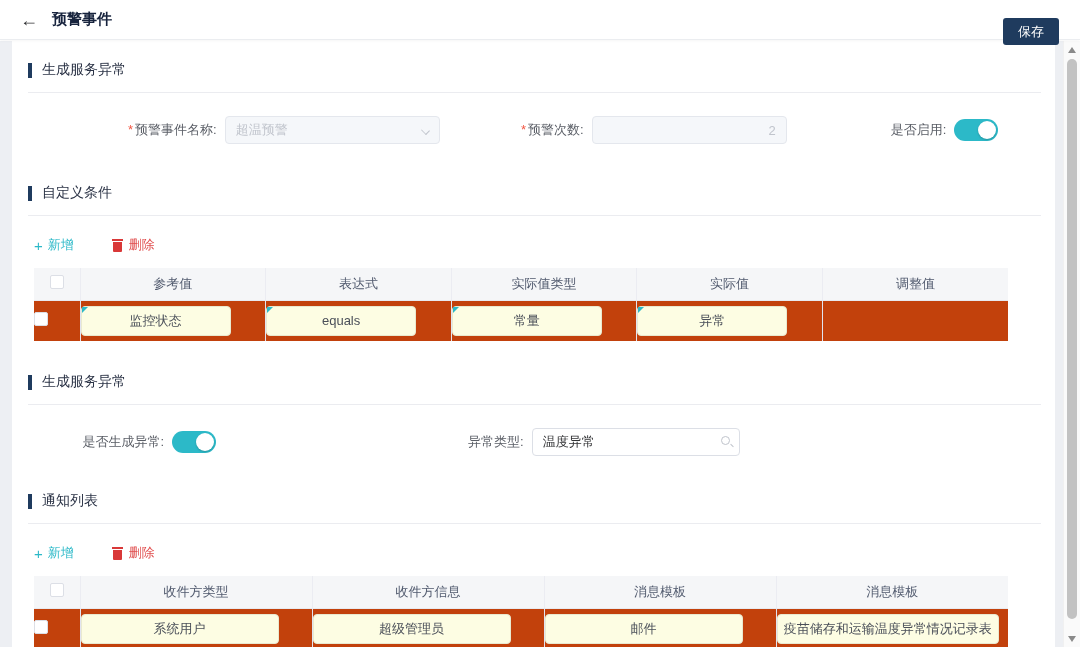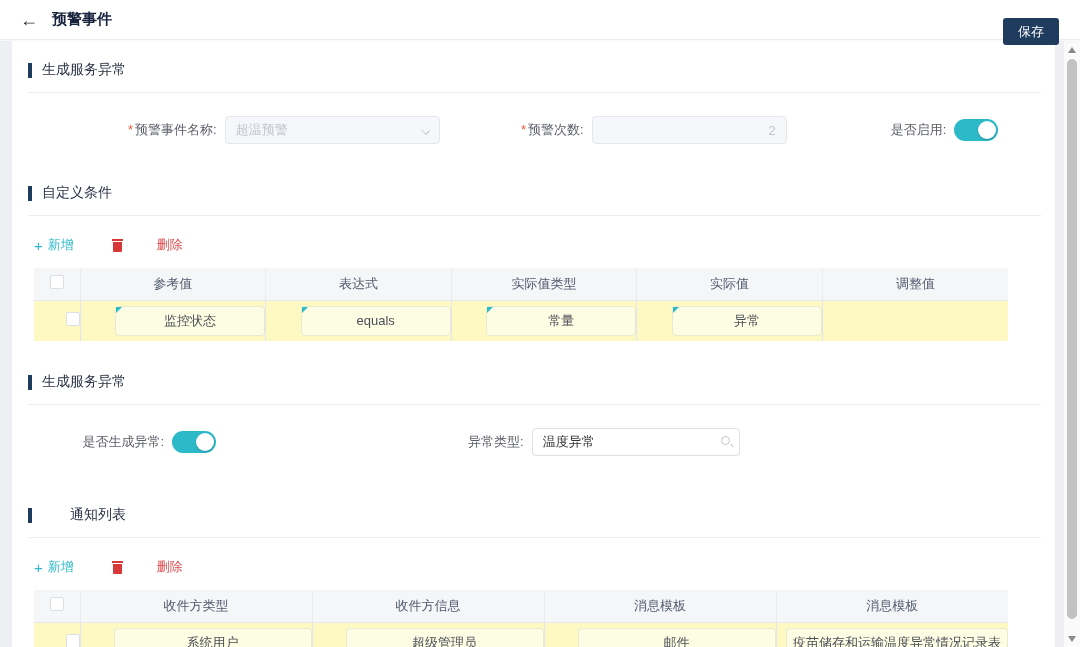--- a/index.html
+++ b/index.html
@@ -50,33 +50,33 @@
   
   .toggle { width:44px; height:22px; border-radius:11px; background:#2cb9c8; position:relative;
     margin-left:8px; cursor:pointer; flex:none; }
   .toggle::after { content:""; position:absolute; right:2px; top:2px; width:18px; height:18px;
     border-radius:50%; background:#fff; box-shadow:0 1px 2px rgba(0,0,0,.2); }
 
   
   .actions { display:flex; align-items:center; margin:20px 0 14px 6px; }
   .abtn { display:flex; align-items:center; font-size:13px; cursor:pointer; }
   .abtn.add { color:#2cb9c8; }
-  .abtn.del { color:#e04b4b; margin-left:38px;gap:28px; }
+  .abtn.del { color:#e04b4b; margin-left:38px; }
   .plus { font-size:15px; margin-right:5px; line-height:1; }
   .trash { width:11px; height:13px; margin-right:6px; position:relative; }
   .trash .lid { position:absolute; top:0; left:0; width:11px; height:2px; background:#d93838; }
   .trash .bin { position:absolute; top:3px; left:1px; width:9px; height:10px; background:#d93838;
     border-radius:0 0 1px 1px; }
 
   
   .tbl { width:974px; margin-left:6px; border-collapse:collapse; table-layout:fixed; }
   .tbl th { background:#f5f6f8; height:32px; font-size:13px; font-weight:normal; color:#515a6e;
     border-right:1px solid #ebecf2; border-bottom:1px solid #e8eaf0; }
   .tbl th:last-child, .tbl td:last-child { border-right:none; }
-  .tbl td { background:#fef9c3; height:41px; text-align:right; vertical-align:middle;
+  .tbl td { background:#c2410c; height:41px; text-align:left; vertical-align:middle;
     border-right:1px solid #e2e4f0; }
   .ckcol { width:46px; }
   .checkbox { width:14px; height:14px; border:1px solid #dcdfe6; border-radius:2px; background:#fff;
     display:inline-block; cursor:pointer; }
   .cellbox { position:relative; display:inline-flex; align-items:center; justify-content:center;
     height:30px; background:#fdfde3; border:1px solid #e9e9d0; border-radius:4px;
     font-size:13px; color:#4a4f59; padding:0 10px; min-width:150px; max-width:96%; cursor:text; }
   .cellbox.marked::before { content:""; position:absolute; left:0; top:0; width:0; height:0;
     border-top:6px solid #2cb9c8; border-right:6px solid transparent; }
   .cellbox.wide { min-width:214px; white-space:nowrap; }
@@ -174,21 +174,21 @@
   <div class="formrow" style="margin-left:28px;">
     <span class="flabel" style="width:108px;">是否生成异常:</span>
     <div class="toggle"></div>
     <span class="flabel" style="margin-left:252px;">异常类型:</span>
     <span class="searchwrap">
       <input class="live" value="温度异常" style="">
       <span class="mag"></span>
     </span>
   </div>
 
-  <div class="sechead" style="margin-top:50px;gap:28px;">
+  <div class="sechead" style="margin-top:36px;">
     <span class="secbar"></span>
     <span class="sectitle">通知列表</span>
   </div>
   <div class="divider"></div>
 
   <div class="actions">
     <span class="abtn add">
       <span class="plus">+</span>
       <span>新增</span>
     </span>

